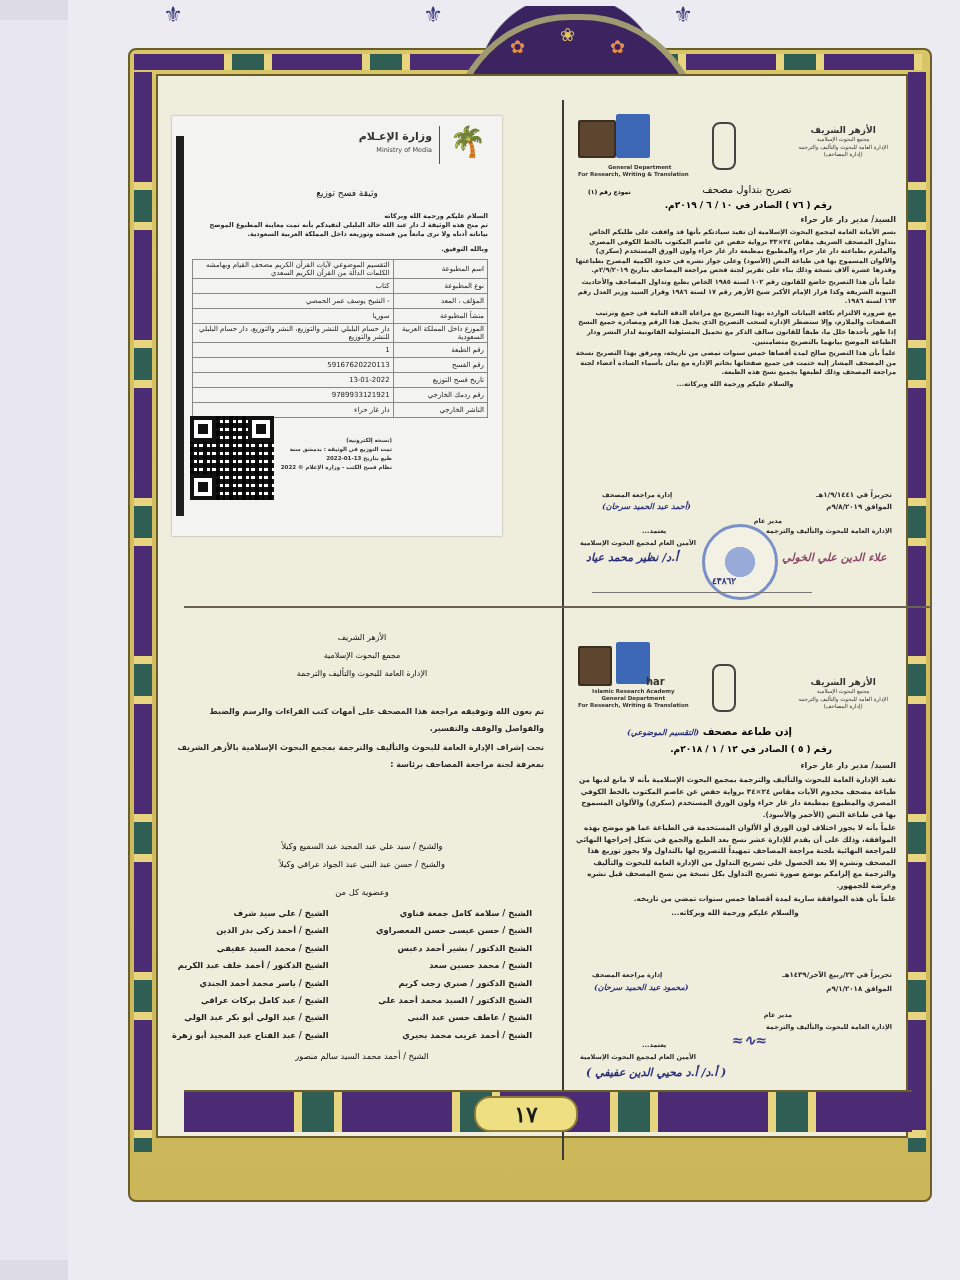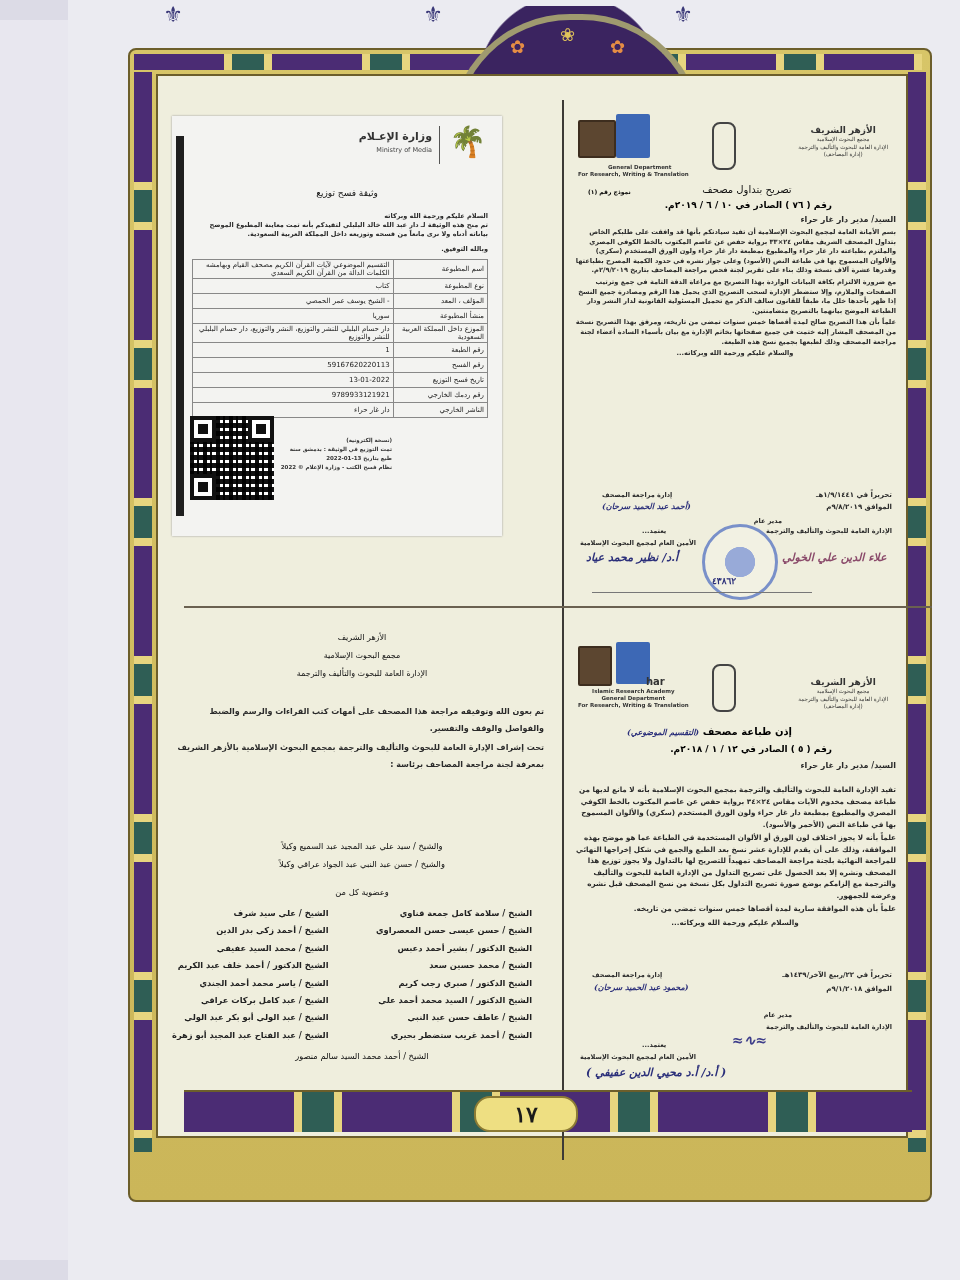--- a/index.html
+++ b/index.html
@@ -146,20 +146,21 @@
           <div>مجمع البحوث الإسلامية</div>
           <div>الإدارة العامة للبحوث والتأليف والترجمة</div>
           <div>(إدارة المصاحف)</div>
         </div>
         <div style="position:absolute;left:16px;top:82px;font-size:6px;font-weight:bold;" class="rtl">نموذج رقم (١)</div>
         <div class="title" style="position:absolute;left:80px;right:60px;top:78px;font-size:10px;">تصريح بتداول مصحف</div>
         <div class="rtl" style="position:absolute;right:70px;top:94px;font-size:9px;font-weight:bold;">رقم ( ٧٦ ) الصادر في ١٠ / ٦ / ٢٠١٩م.</div>
         <div class="rtl txt" style="position:absolute;right:6px;top:108px;width:320px;">السيد/ مدير دار غار حراء</div>
         <div class="rtl txt" style="position:absolute;right:6px;top:122px;width:322px;font-size:6.6px;line-height:9.6px;">
           <p style="margin:0 0 2px;">بسم الأمانة العامة لمجمع البحوث الإسلامية أن تفيد سيادتكم بأنها قد وافقت على طلبكم الخاص بتداول المصحف الشريف مقاس ٢٤×٣٣ برواية حفص عن عاصم المكتوب بالخط الكوفي المصري والملتزم بطباعته دار غار حراء والمطبوع بمطبعة دار غار حراء ولون الورق المستخدم (سكري) والألوان المسموح بها في طباعة النص (الأسود) وعلى جواز نشره في حدود الكمية المصرح بطباعتها وقدرها عشرة آلاف نسخة وذلك بناء على تقرير لجنة فحص مراجعة المصاحف بتاريخ ٢/٩/٢٠١٩م.</p>
+          <p style="margin:0 0 2px;">علماً بأن هذا التصريح خاضع للقانون رقم ١٠٢ لسنة ١٩٨٥ الخاص بطبع وتداول المصاحف والأحاديث النبوية الشريفة وكذا قرار الإمام الأكبر شيخ الأزهر رقم ١٧ لسنة ١٩٨٦ وقرار السيد وزير العدل رقم ١٦٣ لسنة ١٩٨٦.</p>
           <p style="margin:0 0 2px;">مع ضرورة الالتزام بكافة البيانات الواردة بهذا التصريح مع مراعاة الدقة التامة في جمع وترتيب الصفحات والملازم، وإلا ستضطر الإدارة لسحب التصريح الذي يحمل هذا الرقم ومصادرة جميع النسخ إذا ظهر بأحدها خلل ما، طبقاً للقانون سالف الذكر مع تحميل المسئولية القانونية لدار النشر ودار الطباعة الموضح بيانهما بالتصريح متضامنتين.</p>
           <p style="margin:0 0 2px;">علماً بأن هذا التصريح صالح لمدة أقصاها خمس سنوات تمضي من تاريخه، ومرفق بهذا التصريح نسخة من المصحف المشار إليه ختمت في جميع صفحاتها بخاتم الإدارة مع بيان بأسماء السادة أعضاء لجنة مراجعة المصحف وذلك لطبعها بجميع نسخ هذه الطبعة.</p>
           <p style="margin:0;text-align:center;">والسلام عليكم ورحمة الله وبركاته...</p>
         </div>
         <div class="rtl txt" style="position:absolute;right:10px;top:384px;font-size:7px;">تحريراً في ١/٩/١٤٤١هـ</div>
         <div class="rtl txt" style="position:absolute;right:10px;top:396px;font-size:7px;">الموافق ٩/٨/٢٠١٩م</div>
         <div class="rtl txt" style="position:absolute;left:30px;top:384px;font-size:6.5px;text-align:center;">إدارة مراجعة المصحف</div>
         <div class="sig" style="left:30px;top:395px;font-size:8px;">(أحمد عبد الحميد سرحان)</div>
         <div class="rtl txt" style="position:absolute;right:120px;top:410px;font-size:6.5px;">مدير عام</div>
         <div class="rtl txt" style="position:absolute;right:10px;top:420px;font-size:6.5px;">الإدارة العامة للبحوث والتأليف والترجمة</div>
@@ -187,21 +188,21 @@
         <div class="title" style="position:absolute;left:0;right:0;top:266px;font-size:8.3px;">وعضوية كل من</div>
         <div class="names" style="position:absolute;left:0;right:20px;top:284px;">
           <div class="rtl" id="members-right">
               <div>الشيخ / سلامة كامل جمعة قناوي</div>
               <div>الشيخ / حسن عيسى حسن المعصراوي</div>
               <div>الشيخ الدكتور / بشير أحمد دعبس</div>
               <div>الشيخ / محمد حسين سعد</div>
               <div>الشيخ الدكتور / صبري رجب كريم</div>
               <div>الشيخ الدكتور / السيد محمد أحمد علي</div>
               <div>الشيخ / عاطف حسن عبد النبي</div>
-              <div>الشيخ / أحمد غريب ستضطر بحيري</div>
+              <div>الشيخ / أحمد غريب محمد بحيري</div>
             </div>
           <div class="rtl" id="members-left">
               <div>الشيخ / علي سيد شرف</div>
               <div>الشيخ / أحمد زكي بدر الدين</div>
               <div>الشيخ / محمد السيد عفيفي</div>
               <div>الشيخ الدكتور / أحمد خلف عبد الكريم</div>
               <div>الشيخ / ياسر محمد أحمد الجندي</div>
               <div>الشيخ / عبد كامل بركات عراقي</div>
               <div>الشيخ / عبد الولي أبو بكر عبد الولي</div>
               <div>الشيخ / عبد الفتاح عبد المجيد أبو زهرة</div>
@@ -225,21 +226,21 @@
           <div>مجمع البحوث الإسلامية</div>
           <div>الإدارة العامة للبحوث والتأليف والترجمة</div>
           <div>(إدارة المصاحف)</div>
         </div>
         <div class="rtl" style="position:absolute;right:110px;top:90px;font-size:10px;font-weight:bold;">
           <span>إذن طباعة مصحف</span>
           <span class="sig" style="position:static;font-size:8px;">(التقسيم الموضوعي)</span>
         </div>
         <div class="rtl" style="position:absolute;right:70px;top:108px;font-size:9px;font-weight:bold;">رقم ( ٥ ) الصادر في ١٢ / ١ / ٢٠١٨م.</div>
         <div class="rtl txt" style="position:absolute;right:6px;top:124px;width:320px;">السيد/ مدير دار غار حراء</div>
-        <div class="rtl txt" style="position:absolute;right:6px;top:148px;width:322px;font-size:7.2px;line-height:11.5px;">
+        <div class="rtl txt" style="position:absolute;right:6px;top:138px;width:322px;font-size:7.2px;line-height:11.5px;">
           <p style="margin:0 0 2px;">تفيد الإدارة العامة للبحوث والتأليف والترجمة بمجمع البحوث الإسلامية بأنه لا مانع لديها من طباعة مصحف مخدوم الآيات مقاس ٢٤×٣٤ برواية حفص عن عاصم المكتوب بالخط الكوفي المصري والمطبوع بمطبعة دار غار حراء ولون الورق المستخدم (سكري) والألوان المسموح بها في طباعة النص (الأحمر والأسود).</p>
           <p style="margin:0 0 2px;">علماً بأنه لا يجوز اختلاف لون الورق أو الألوان المستخدمة في الطباعة عما هو موضح بهذه الموافقة، وذلك على أن يقدم للإدارة عشر نسخ بعد الطبع والجمع في شكل إخراجها النهائي للمراجعة النهائية بلجنة مراجعة المصاحف تمهيداً للتصريح لها بالتداول ولا يجوز توزيع هذا المصحف ونشره إلا بعد الحصول على تصريح التداول من الإدارة العامة للبحوث والتأليف والترجمة مع إلزامكم بوضع صورة تصريح التداول بكل نسخة من نسخ المصحف قبل نشره وعرضه للجمهور.</p>
           <p style="margin:0 0 2px;">علماً بأن هذه الموافقة سارية لمدة أقصاها خمس سنوات تمضي من تاريخه.</p>
           <p style="margin:0;text-align:center;">والسلام عليكم ورحمة الله وبركاته...</p>
         </div>
         <div class="rtl txt" style="position:absolute;right:10px;top:334px;font-size:7px;">تحريراً في ٢٢/ربيع الآخر/١٤٣٩هـ</div>
         <div class="rtl txt" style="position:absolute;right:10px;top:348px;font-size:7px;">الموافق ٩/١/٢٠١٨م</div>
         <div class="rtl txt" style="position:absolute;left:20px;top:334px;font-size:6.5px;">إدارة مراجعة المصحف</div>
         <div class="sig" style="left:22px;top:346px;font-size:8px;">(محمود عبد الحميد سرحان)</div>
         <div class="rtl txt" style="position:absolute;right:110px;top:374px;font-size:6.5px;">مدير عام</div>

